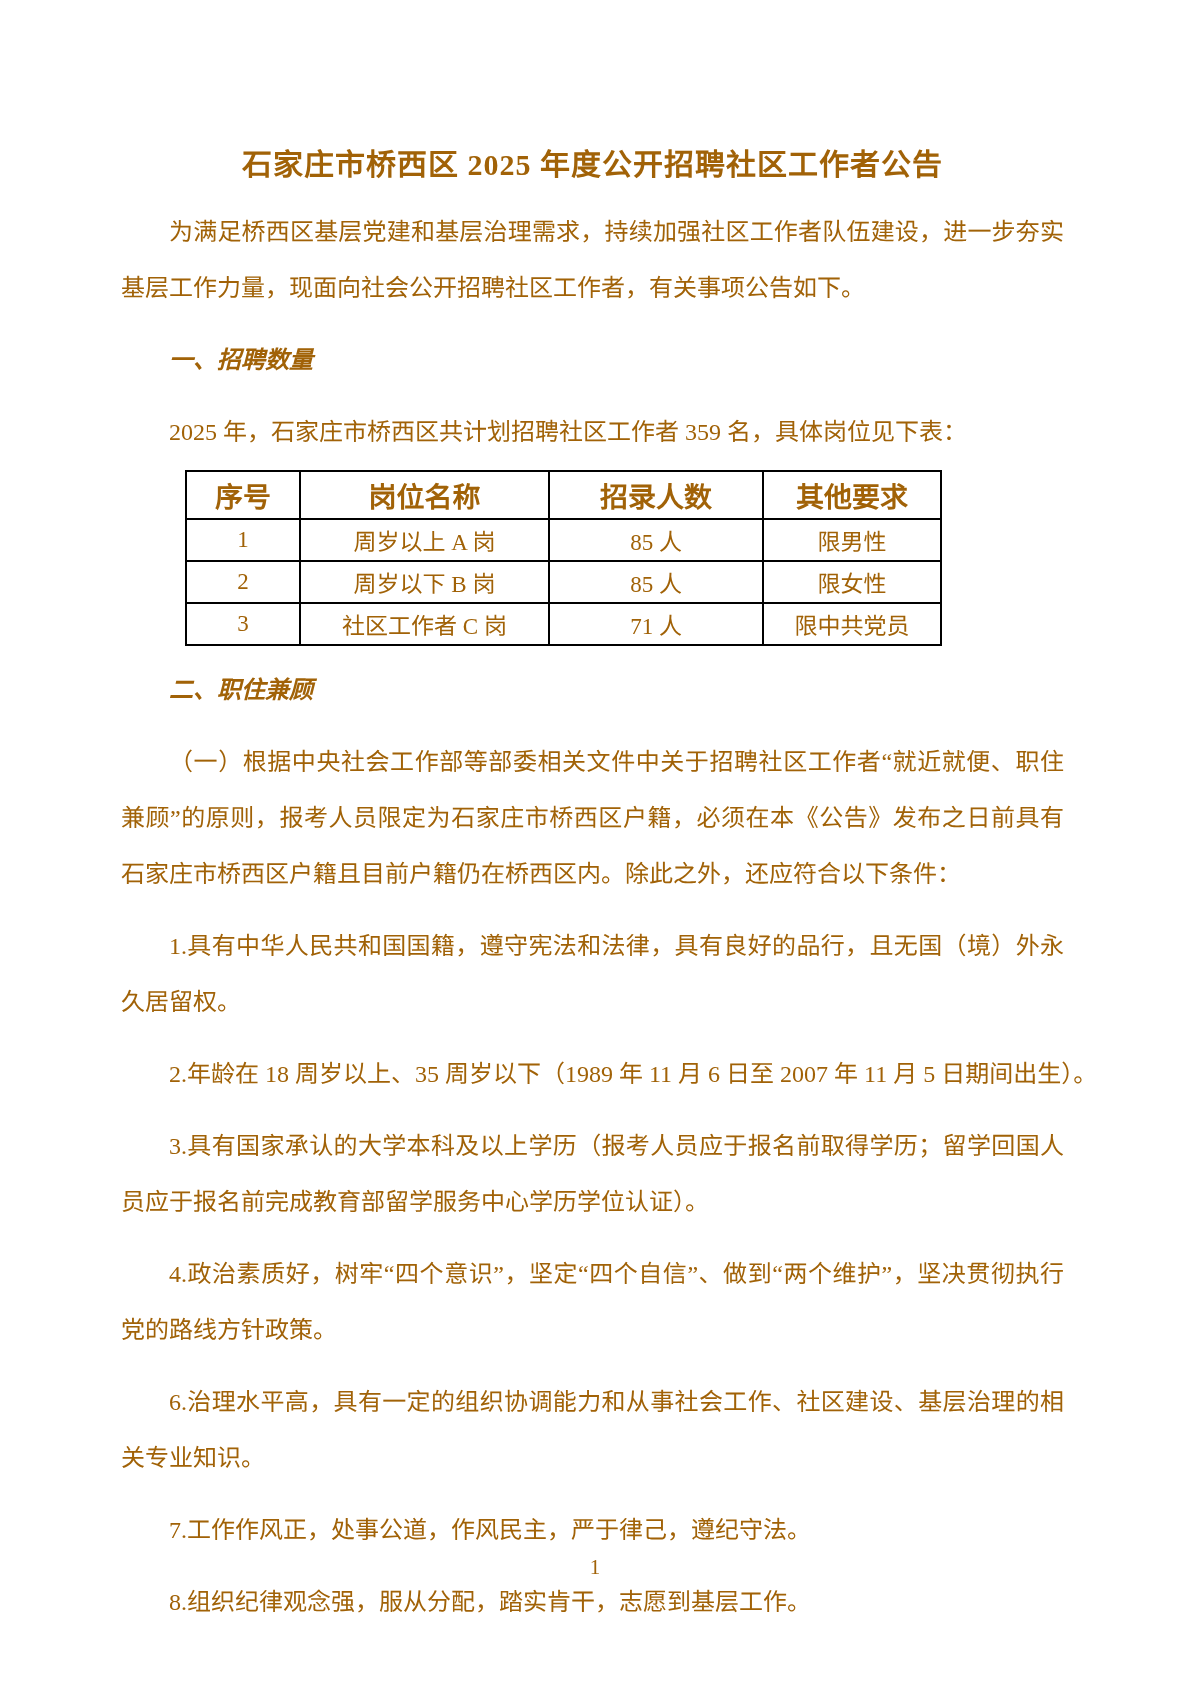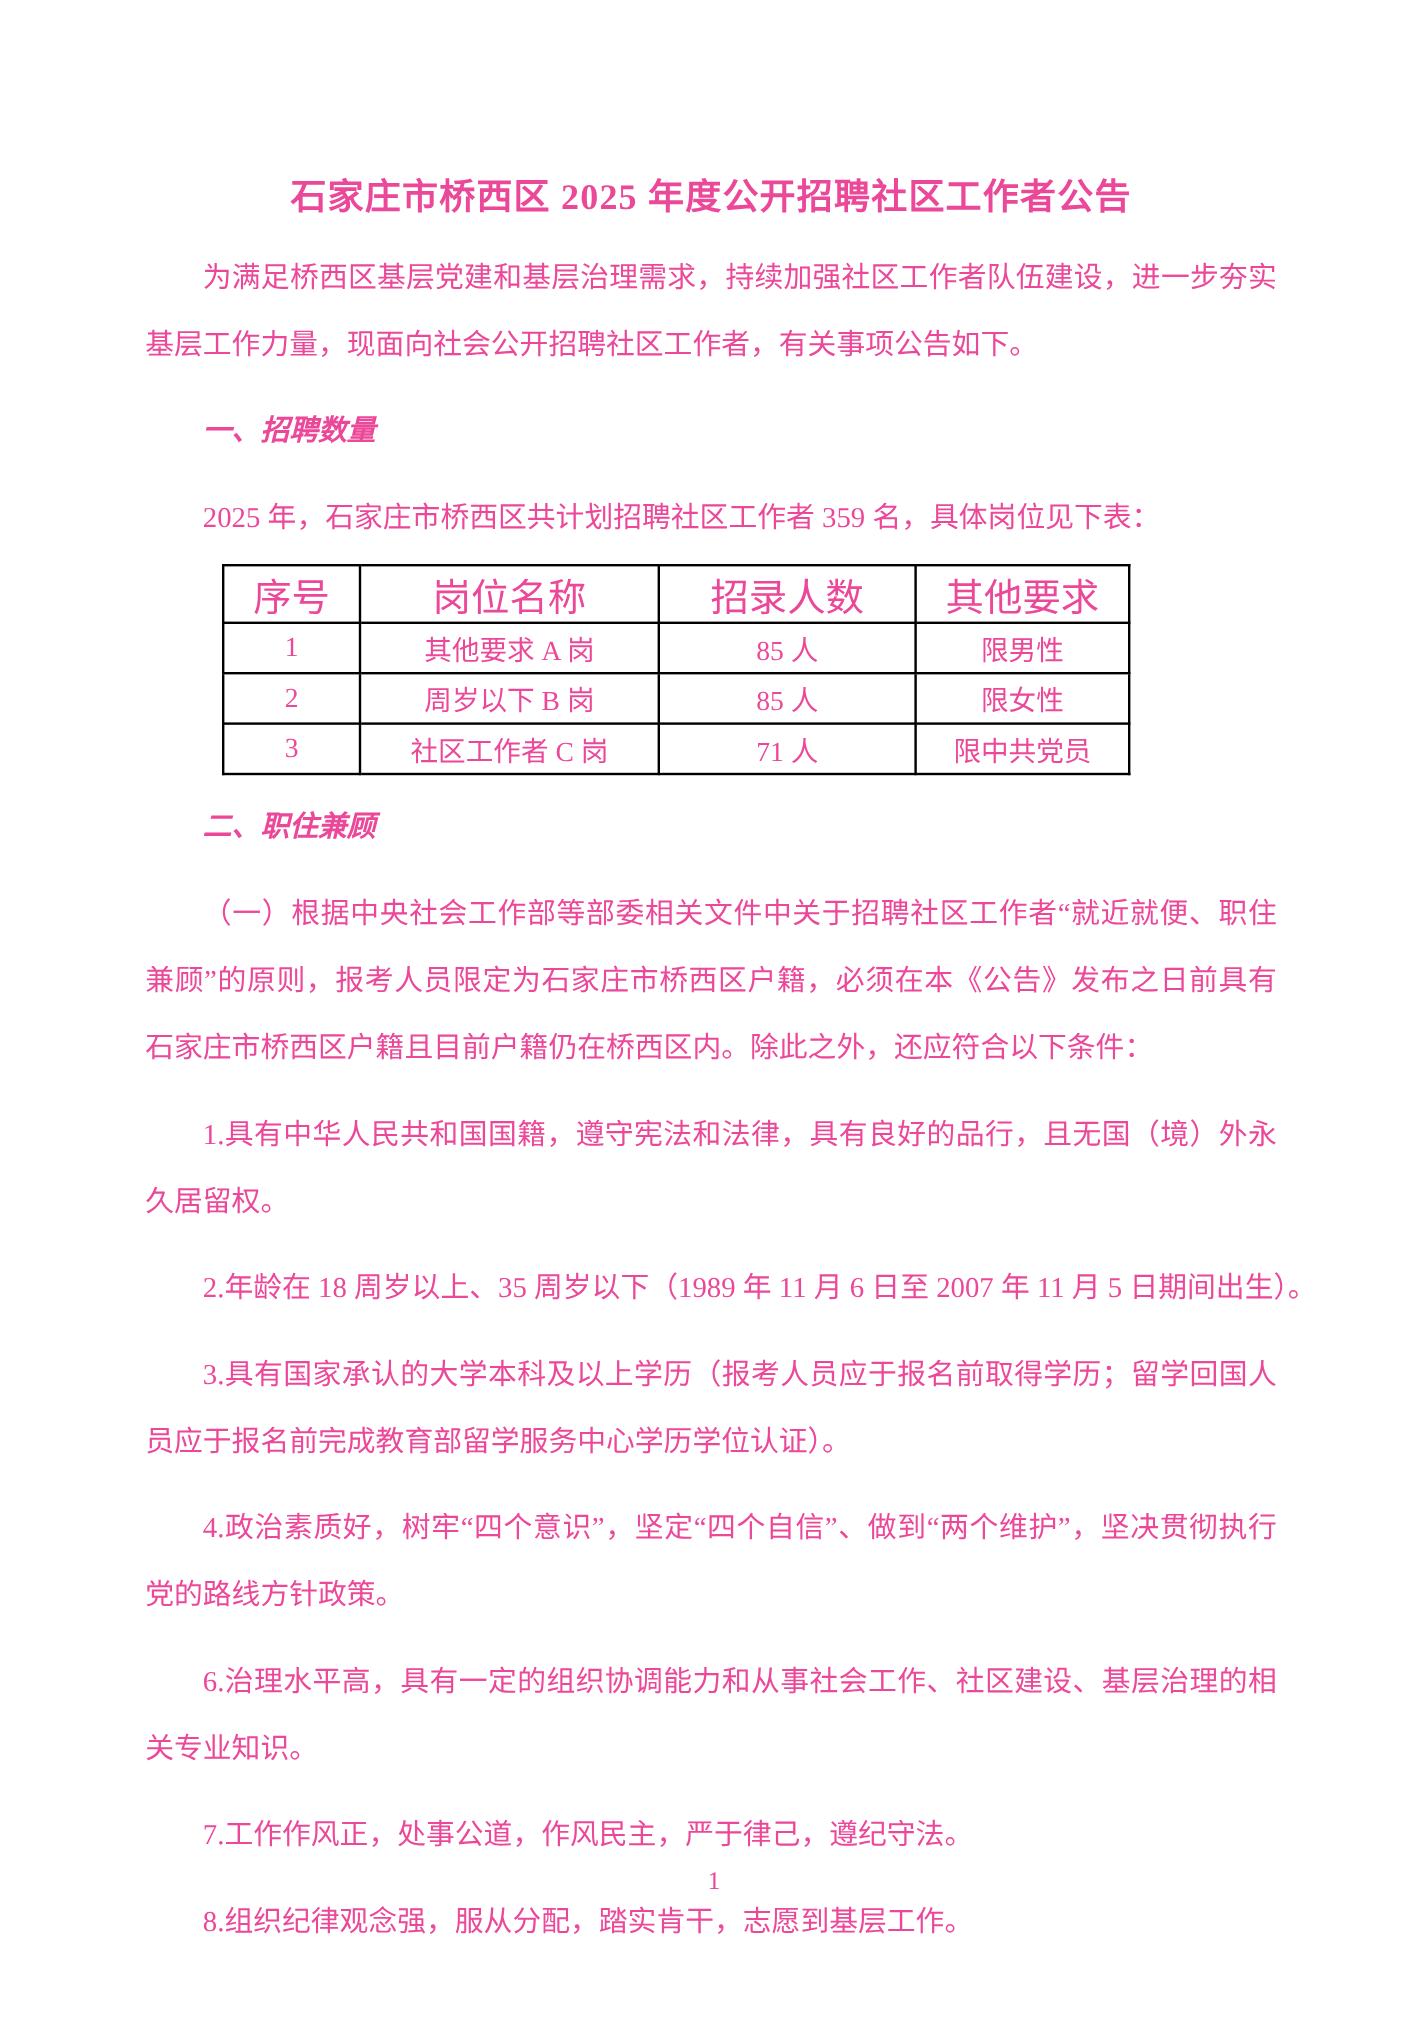--- a/index.html
+++ b/index.html
@@ -3,21 +3,21 @@
 <meta charset="utf-8">
 <style>
   html,body{margin:0;padding:0;background:#ffffff;}
   .page{
     position:relative;
     width:1190px;
     height:1683px;
     background:#ffffff;
     overflow:hidden;
     font-family:"Liberation Serif","DejaVu Serif",serif;
-    color:#ec4899;
+    color:#a16207;
   }
   .content{
     position:absolute;
     left:105px;
     top:142px;
     width:975px;
   }
   .doc-title{
     font-size:30px;
     line-height:46px;
@@ -44,22 +44,22 @@
   }
   table.roster th, table.roster td{
     border:2px solid #000000;
     text-align:center;
     vertical-align:middle;
     padding:0;
     overflow:hidden;
   }
   table.roster th{
     height:46px;
-    font-size:32px;
-    font-weight:400;
+    font-size:28px;
+    font-weight:700;
   }
   table.roster td{
     height:40px;
     font-size:23px;
     font-weight:400;
   }
   .page-number{
     position:absolute;
     top:1552px;
     left:0;
@@ -94,21 +94,21 @@
         <tr>
           <th>序号</th>
           <th>岗位名称</th>
           <th>招录人数</th>
           <th>其他要求</th>
         </tr>
       </thead>
       <tbody>
         <tr>
           <td>1</td>
-          <td>其他要求 A 岗</td>
+          <td>周岁以上 A 岗</td>
           <td>85 人</td>
           <td>限男性</td>
         </tr>
         <tr>
           <td>2</td>
           <td>周岁以下 B 岗</td>
           <td>85 人</td>
           <td>限女性</td>
         </tr>
         <tr>

